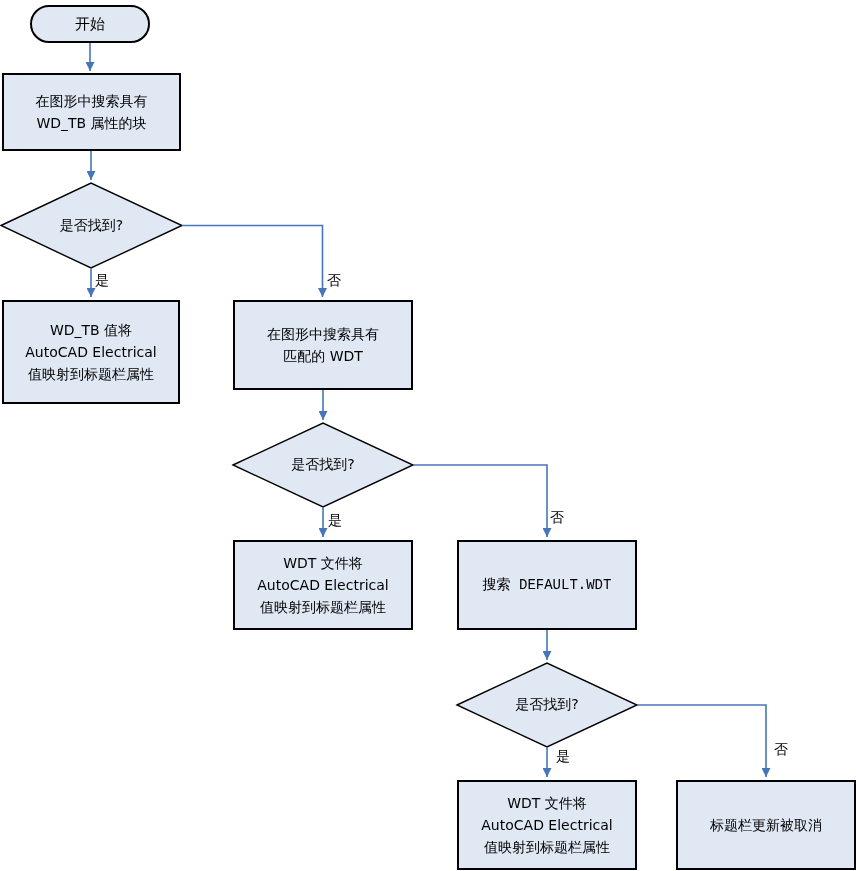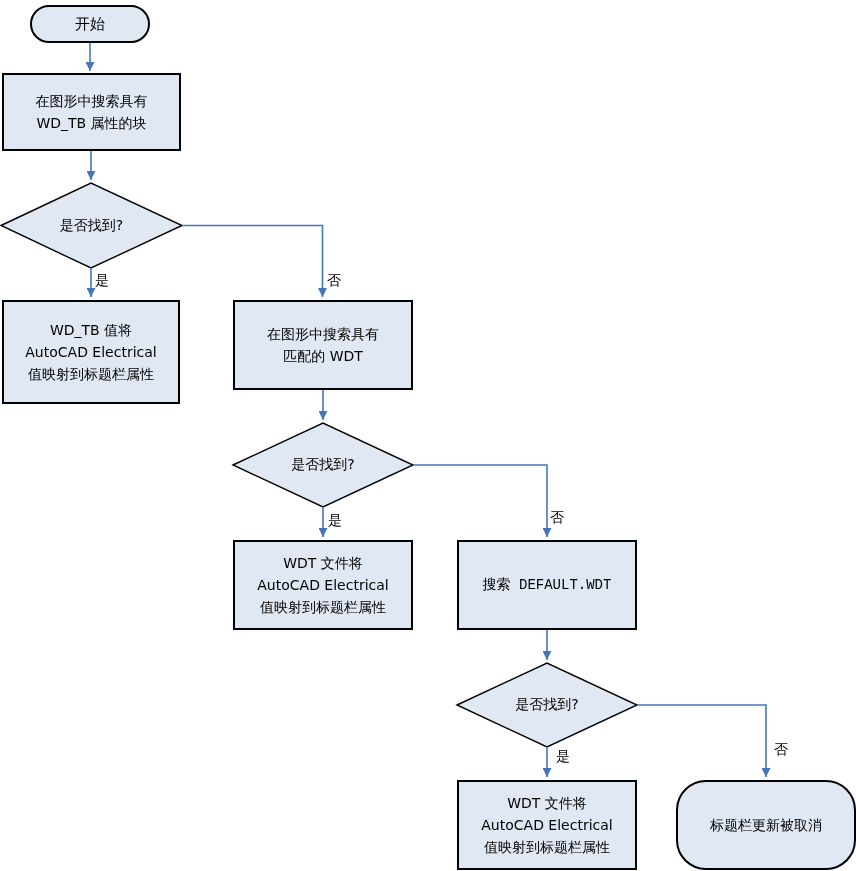--- a/index.html
+++ b/index.html
@@ -94,21 +94,21 @@
   <div class="node process" style="left:457px;top:540px;width:180px;height:90px;font-family:Liberation Mono, monospace;">
     <span>搜索 DEFAULT.WDT</span>
   </div>
 
   <div class="node process" style="left:457px;top:780px;width:180px;height:90px;">
     <span>WDT 文件将
 AutoCAD Electrical
 值映射到标题栏属性</span>
   </div>
 
-  <div class="node process" style="left:676px;top:780px;width:180px;height:90px;border-radius:30px;">
+  <div class="node process" style="left:676px;top:780px;width:180px;height:90px;">
     <span>标题栏更新被取消</span>
   </div>
 
   <div class="decision-label" style="left:1px;top:183px;width:181px;height:85px;">
     <span>是否找到?</span>
   </div>
 
   <div class="decision-label" style="left:233px;top:423px;width:180px;height:84px;">
     <span>是否找到?</span>
   </div>

